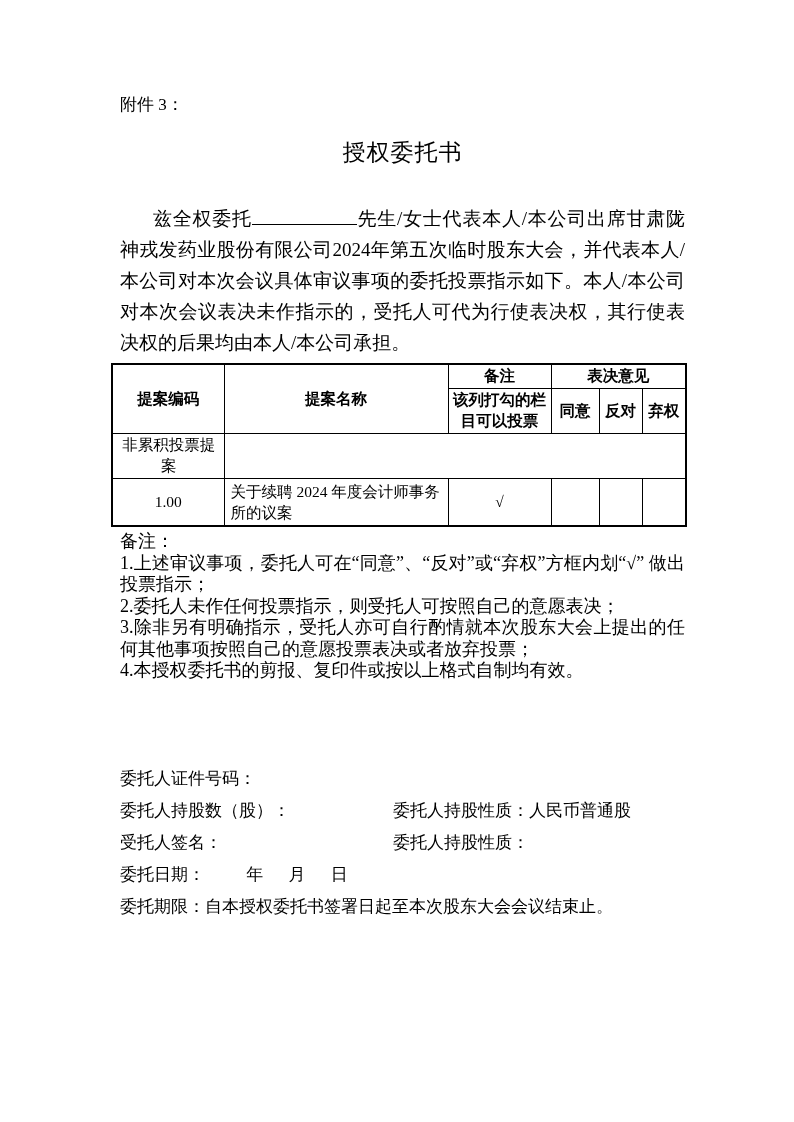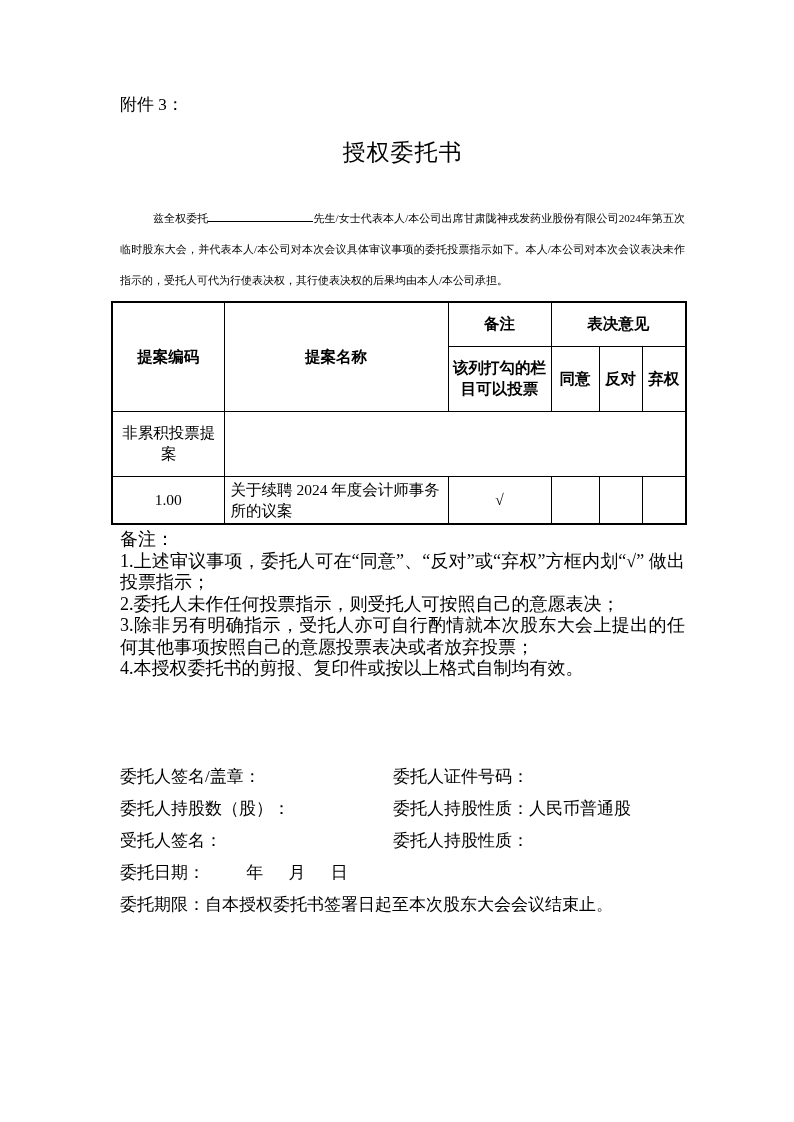--- a/index.html
+++ b/index.html
@@ -21,21 +21,21 @@
   .doc-title {
     margin: 24px 0 0 0;
     text-align: center;
     font-size: 23px;
     font-weight: 400;
     letter-spacing: 1px;
     line-height: 28px;
   }
   .intro {
     margin: 36px 0 0 0;
-    font-size: 11px;
+    font-size: 19px;
     line-height: 31px;
     text-align: justify;
     text-indent: 33px;
   }
   .blank-line {
     display: inline-block;
     width: 105px;
     height: 14px;
     border-bottom: 1.5px solid #000;
     vertical-align: baseline;
@@ -45,21 +45,21 @@
     width: 574px;
     border-collapse: collapse;
     border: 2px solid #000;
     font-size: 15.5px;
     table-layout: fixed;
   }
   table.vote-table td {
     border: 1px solid #000;
     text-align: center;
     vertical-align: middle;
-    padding: 11px 4px;
+    padding: 1px 4px;
     overflow: hidden;
   }
   table.vote-table td.hdr { font-weight: 700; }
   tr.row-h1 { height: 22px; }
   tr.row-h2 { height: 40px; }
   tr.row-sec { height: 22px; }
   tr.row-data { height: 46px; }
   td.cell-left { text-align: center; padding-left: 5px !important; }
   td.cell-name { text-align: left !important; padding: 2px 6px !important; line-height: 21px; }
   .notes {
@@ -136,21 +136,20 @@
   <div class="notes">
     <div>备注：</div>
     <div>1.上述审议事项，委托人可在“同意”、“反对”或“弃权”方框内划“√”  做出投票指示；</div>
     <div>2.委托人未作任何投票指示，则受托人可按照自己的意愿表决；</div>
     <div>3.除非另有明确指示，受托人亦可自行酌情就本次股东大会上提出的任何其他事项按照自己的意愿投票表决或者放弃投票；</div>
     <div>4.本授权委托书的剪报、复印件或按以上格式自制均有效。</div>
   </div>
 
   <div class="sig-block">
     <div class="sig-row">
-      <span class="sig-left">委托人签名/盖章：</span>
       <span class="sig-right">委托人证件号码：</span>
     </div>
     <div class="sig-row">
       <span class="sig-left">委托人持股数（股）：</span>
       <span class="sig-right">委托人持股性质：人民币普通股</span>
     </div>
     <div class="sig-row">
       <span class="sig-left">受托人签名：</span>
       <span class="sig-right">委托人持股性质：</span>
     </div>

